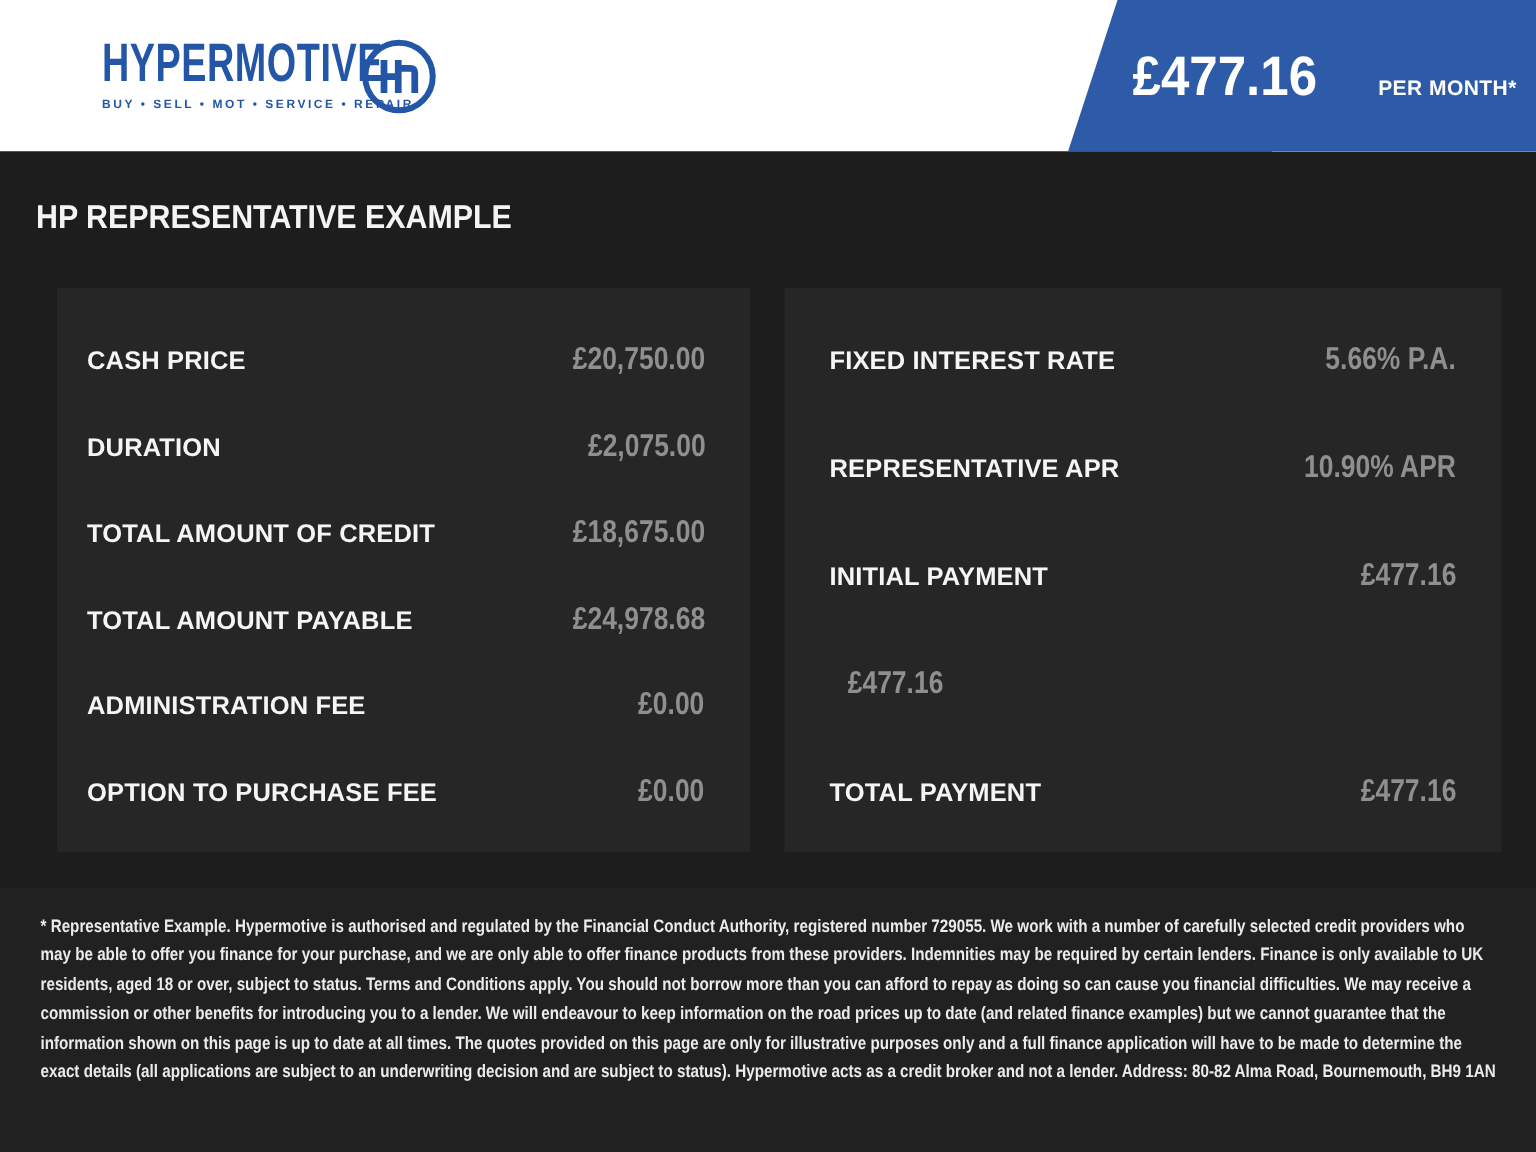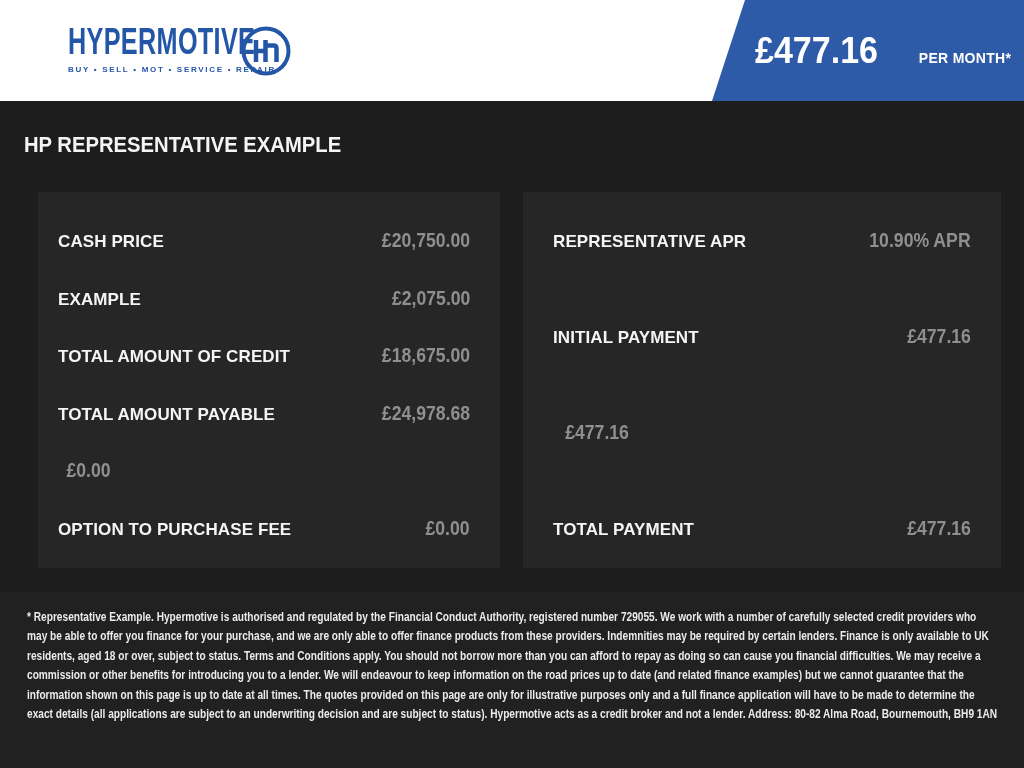--- a/index.html
+++ b/index.html
@@ -109,41 +109,46 @@
 
 <div class="main">
   <div class="page-heading">HP REPRESENTATIVE EXAMPLE</div>
 
   <div class="panel panel-left">
     <div class="row">
       <span class="lbl">CASH PRICE</span>
       <span class="val">£20,750.00</span>
     </div>
     <div class="row">
-      <span class="lbl">EXAMPLE</span>
+      <span class="lbl">DURATION</span>
       <span class="val">£2,075.00</span>
     </div>
     <div class="row">
       <span class="lbl">TOTAL AMOUNT OF CREDIT</span>
       <span class="val">£18,675.00</span>
     </div>
     <div class="row">
       <span class="lbl">TOTAL AMOUNT PAYABLE</span>
       <span class="val">£24,978.68</span>
     </div>
     <div class="row">
+      <span class="lbl">ADMINISTRATION FEE</span>
       <span class="val">£0.00</span>
     </div>
     <div class="row">
       <span class="lbl">OPTION TO PURCHASE FEE</span>
       <span class="val">£0.00</span>
     </div>
   </div>
 
   <div class="panel panel-right">
+    <div class="row">
+      <span class="lbl">FIXED INTEREST RATE</span>
+      <span class="val">5.66% P.A.</span>
+    </div>
     <div class="row">
       <span class="lbl">REPRESENTATIVE APR</span>
       <span class="val">10.90% APR</span>
     </div>
     <div class="row">
       <span class="lbl">INITIAL PAYMENT</span>
       <span class="val">£477.16</span>
     </div>
     <div class="row">
       <span class="val">£477.16</span>

